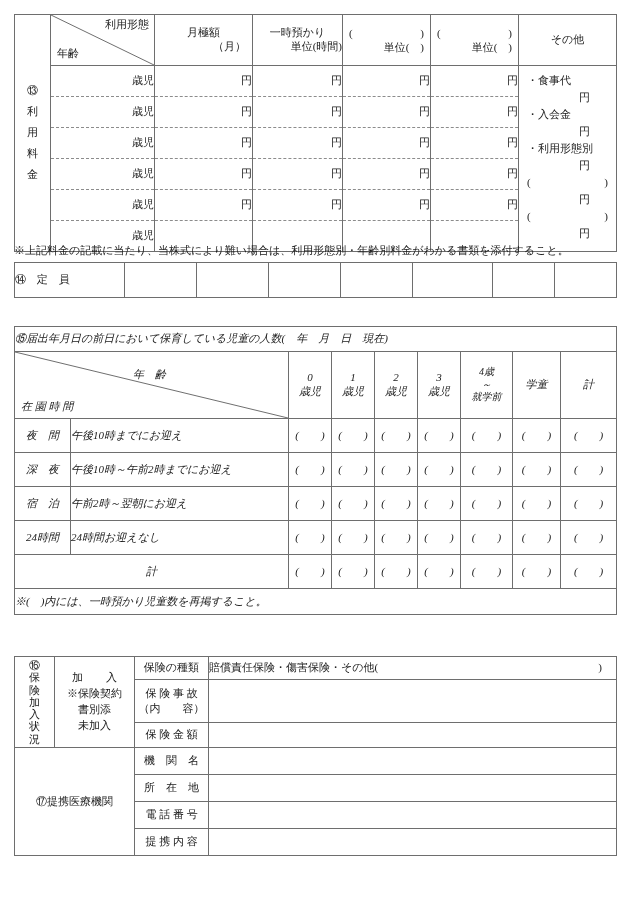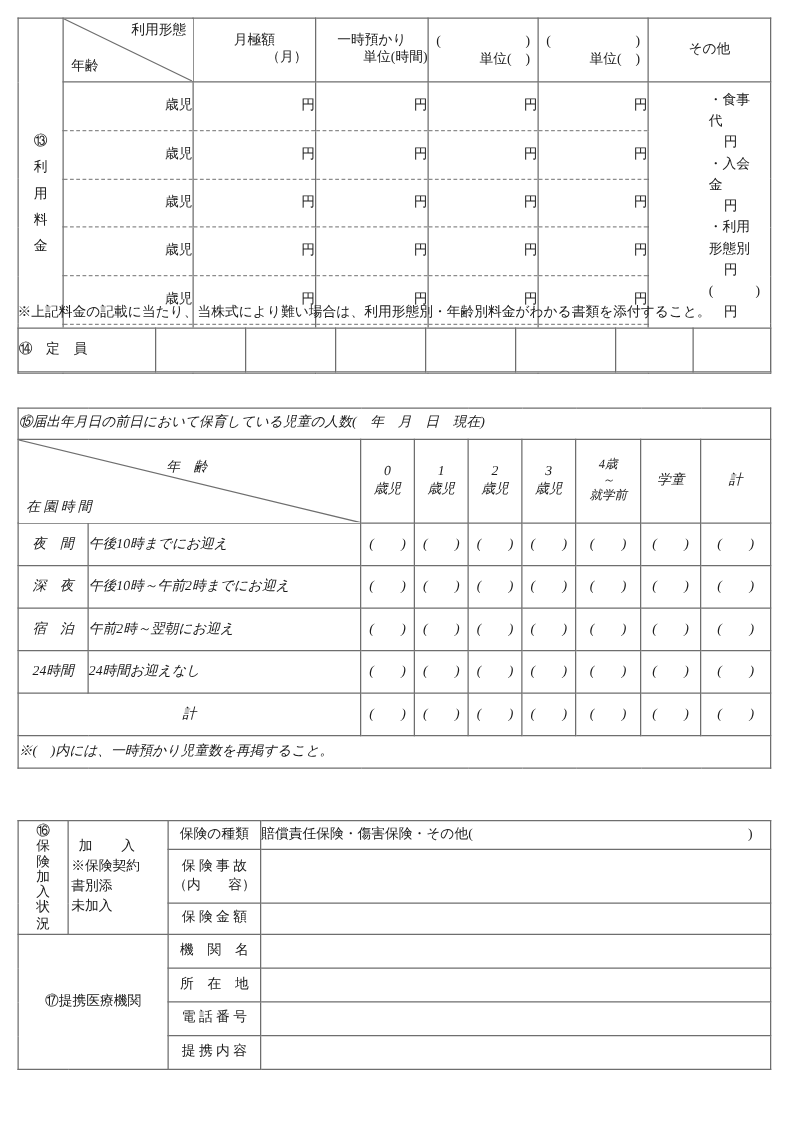--- a/index.html
+++ b/index.html
@@ -71,32 +71,32 @@
   .diag .bl-label { position: absolute; left: 6px; bottom: 4px; }
 
   
   .hd2 { text-align: center; line-height: 1.3; padding: 3px 4px; font-family: Liberation Serif, serif; }
   .hd2 .ln2 { text-align: right; display: block; padding-right: 6px; }
   .hd-paren { display: flex; flex-direction: column; padding: 3px 6px; line-height: 1.3; }
   .hd-paren .top { display: flex; justify-content: space-between; }
   .hd-paren .bot { text-align: right; }
 
   
-  .other-cell { padding: 6px 8px 4px 8px; line-height: 1.55; font-size: 11px; margin-left: 40px; }
+  .other-cell { padding: 6px 8px 4px 8px; line-height: 1.55; font-size: 11px; }
   .other-cell .item { display: block; }
   .other-cell .yen  { display: block; text-align: right; padding-right: 18px; }
   .other-cell .paren{ display: flex; justify-content: space-between; }
 
   .note-line { font-size: 11px; line-height: 1.2; white-space: nowrap; }
 
   
   .ttl-row td { padding: 5px 6px; text-align: left; font-size: 11px; }
   .paren-cell { text-align: center; vertical-align: bottom; padding-bottom: 3px; }
 
-  .label-spread { display: block; text-align: left; }
+  .label-spread { display: block; text-align: center; }
 
   .multiline { text-align: center; line-height: 1.25; }
 </style>
 </head>
 <body>
 
 <div class="page">
 
   <table class="grid blk" id="blk-fees">
     <colgroup>

